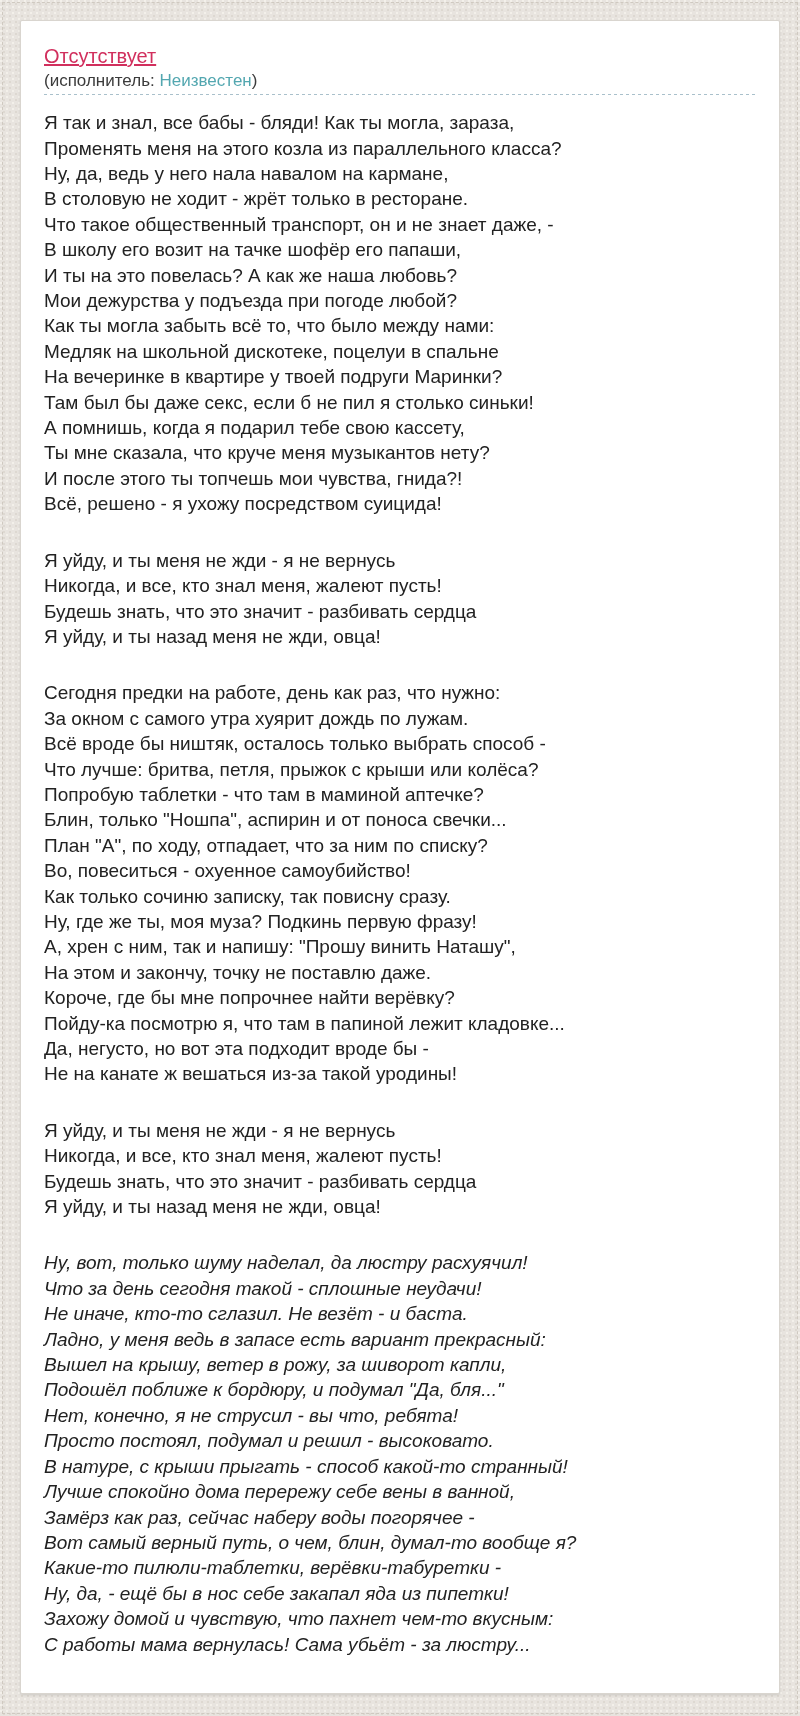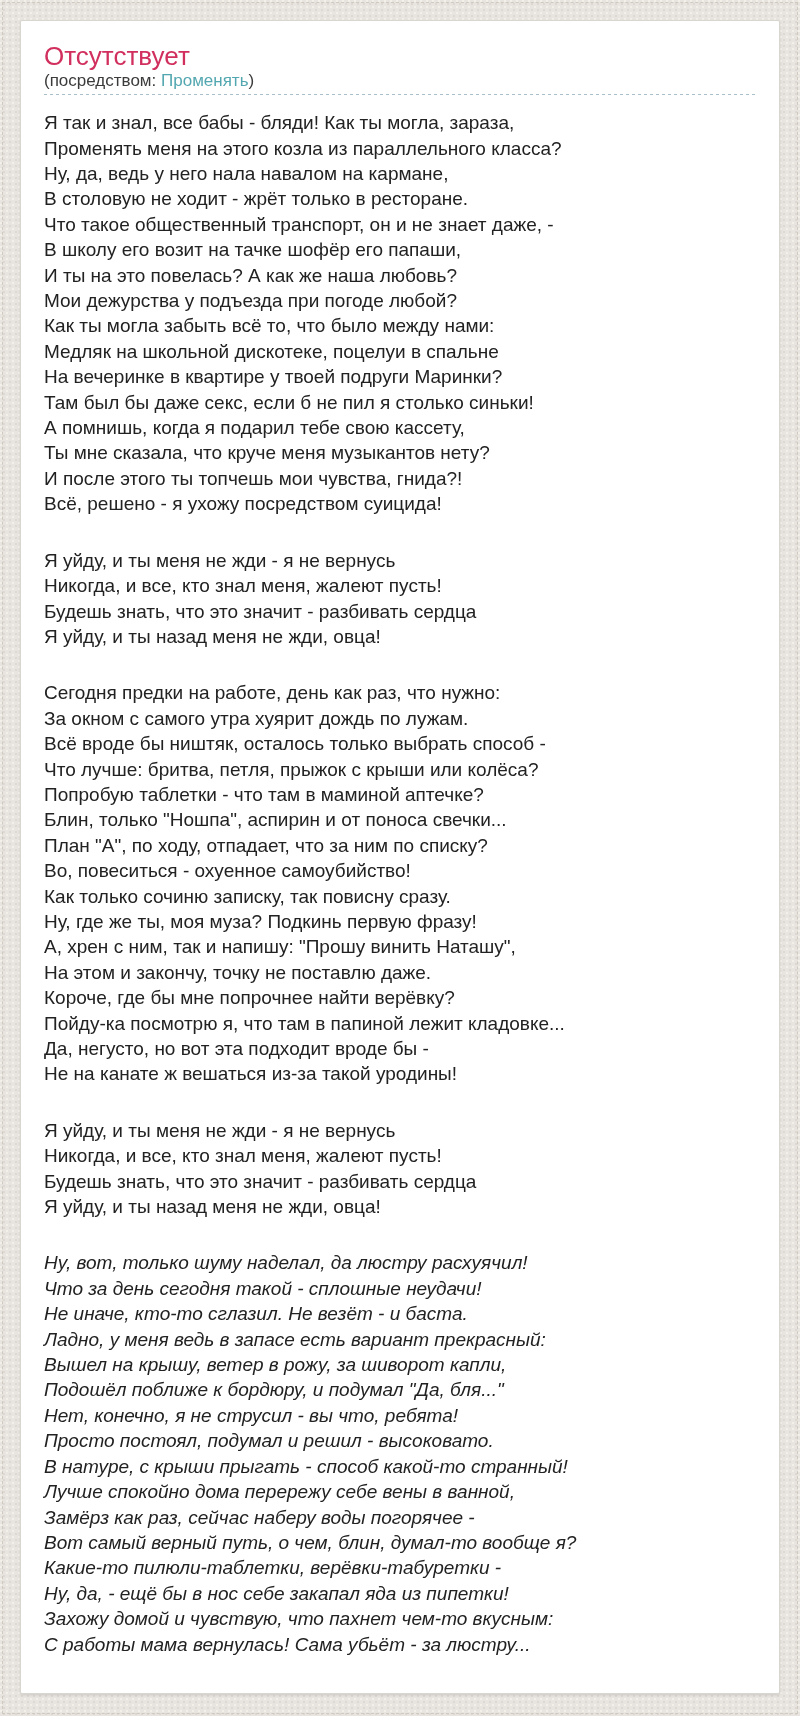--- a/index.html
+++ b/index.html
@@ -31,22 +31,23 @@
   .panel{
     position:absolute;left:20px;top:20px;
     width:760px;height:1674px;
     background:var(--color-panel-background);
     border:1px solid #d9d5cf;
     border-radius:2px;
     box-shadow:0 1px 3px rgba(0,0,0,0.12);
     padding:21px 23px 30px 23px;
   }
   .header .song-title{
-    font-size:26px;line-height:28.6px;font-weight:400;
+    font-size:20px;line-height:28.6px;font-weight:400;
     color:var(--color-title);
+    text-decoration:underline;
   }
   .header .subtitle{
     font-size:17px;line-height:19.6px;
     color:#3b3b3b;
     padding-bottom:4px;
   }
   .artist-link{
     color:var(--color-artist-link);
     text-decoration:none;
     cursor:pointer;
@@ -69,21 +70,21 @@
   .stanza:last-child{margin-bottom:0;font-style:italic;}
 </style>
 </head>
 <body>
 
 <div class="page-border"></div>
 
 <div class="panel">
   <div class="header">
     <div class="song-title">Отсутствует</div>
-    <div class="subtitle"><span>(посредством: </span><a class="artist-link">Променять</a><span>)</span></div>
+    <div class="subtitle"><span>(исполнитель: </span><a class="artist-link">Неизвестен</a><span>)</span></div>
     <div class="header-divider"></div>
   </div>
 
   <div class="lyrics">
     <div class="stanza">Я так и знал, все бабы - бляди! Как ты могла, зараза,
 Променять меня на этого козла из параллельного класса?
 Ну, да, ведь у него нала навалом на кармане,
 В столовую не ходит - жрёт только в ресторане.
 Что такое общественный транспорт, он и не знает даже, -
 В школу его возит на тачке шофёр его папаши,

